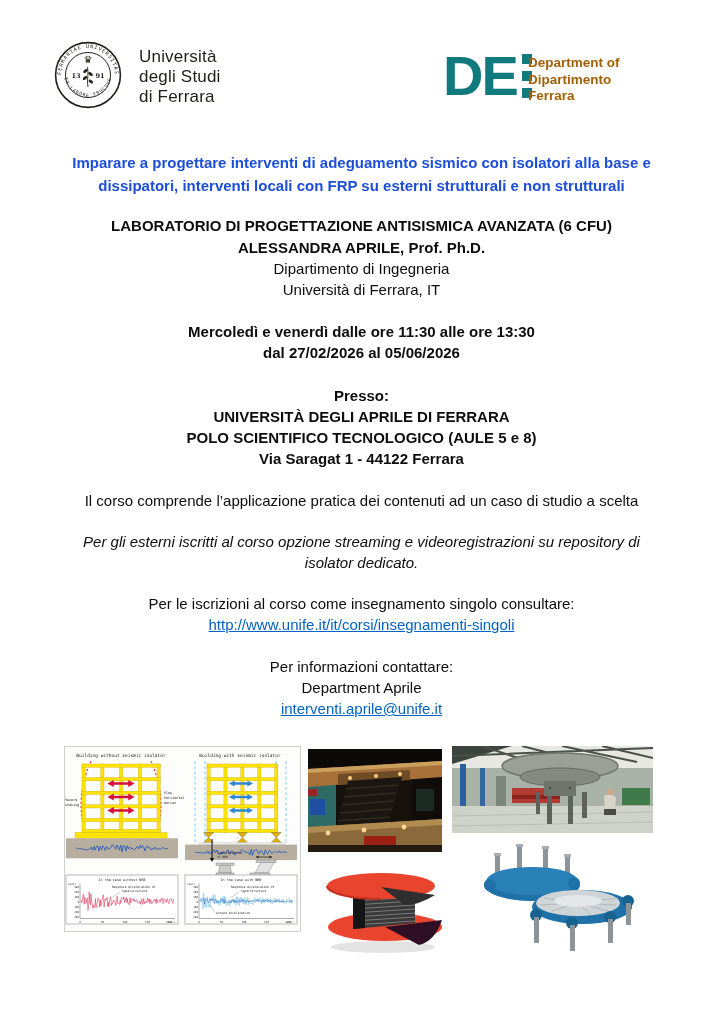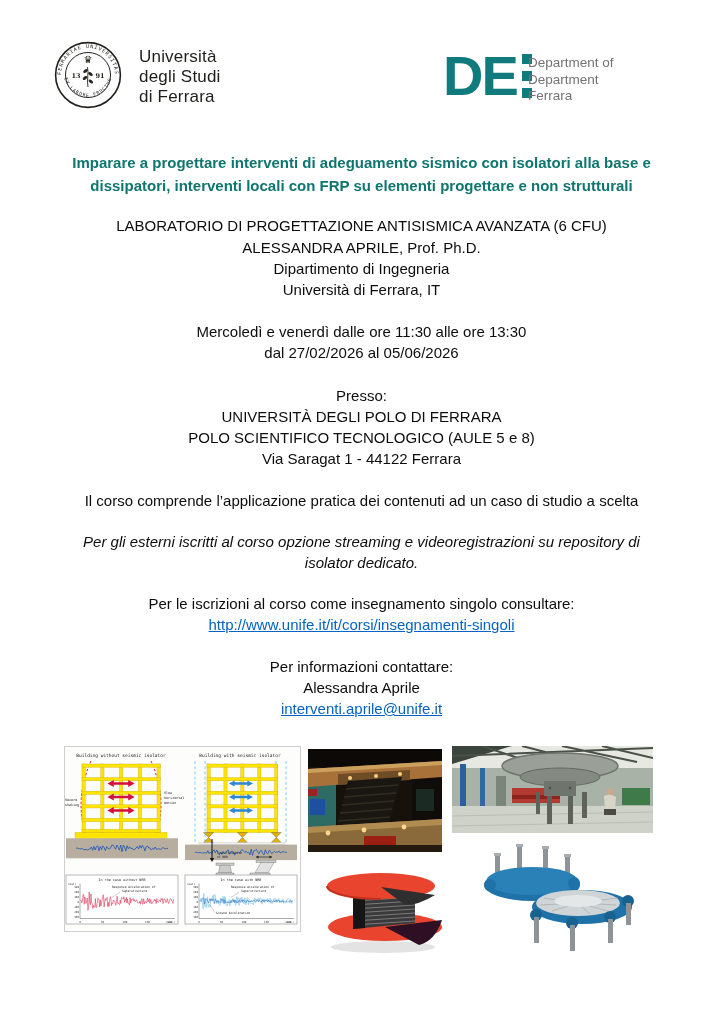--- a/index.html
+++ b/index.html
@@ -1,34 +1,34 @@
 <!DOCTYPE html>
 <html><head>
 <meta charset="utf-8">
 <style>
   *{margin:0;padding:0;box-sizing:border-box}
   html,body{background:#ffffff}
   body{width:723px;height:1024px;position:relative;overflow:hidden;
        font-family:"Liberation Sans",sans-serif;color:#000;}
   .abs{position:absolute}
   .line{position:absolute;left:0;width:723px;text-align:center;font-size:15px;line-height:20px;color:#0d0d0d}
-  .b{font-weight:normal}
+  .b{font-weight:bold}
   .it{font-style:italic}
-  .red{color:#0f766e;font-weight:bold}
+  .red{color:#1d4ed8;font-weight:bold}
   .link{color:#0563c1;text-decoration:underline;cursor:pointer}
   
   .unife-name{position:absolute;left:139px;top:47px;font-size:17px;font-weight:normal;
               line-height:20px;color:#1d1d1b;letter-spacing:.2px}
   .de-mono{position:absolute;left:443px;top:50px;display:flex;align-items:flex-start}
   .de-letter{font-size:56px;line-height:52px;font-weight:bold;color:#107a7c;letter-spacing:-2px;
              font-family:"Liberation Sans",sans-serif}
   .de-dots{display:flex;flex-direction:column;justify-content:space-between;height:44px;margin-left:5px;margin-top:4px}
   .de-dots i{display:block;width:10px;height:10px;background:#107a7c}
-  .de-text{position:absolute;left:528px;top:55px;font-size:13.5px;font-weight:normal;
-           line-height:16.5px;color:#737373}
+  .de-text{position:absolute;left:528px;top:55px;font-size:13.5px;font-weight:bold;
+           line-height:16.5px;color:#a16207}
   
   .dt{font-family:"DejaVu Sans Mono",monospace;fill:#222}
   .t-title{font-size:4.5px}
   .t-sm{font-size:3.4px}
   .t-xs{font-size:3px}
   .tick{font-family:"DejaVu Sans Mono",monospace;fill:#333;font-size:2.7px}
   .rdash{fill:none;stroke:#e0103a;stroke-width:1;stroke-dasharray:2.4,1.8}
   .bdash{fill:none;stroke:#7fd0f0;stroke-width:1;stroke-dasharray:3,2.2}
   .axis{stroke:#555;stroke-width:.5;fill:none}
   .chartbox{fill:#fff;stroke:#8a8a8a;stroke-width:.6}
@@ -71,52 +71,52 @@
   <span class="de-letter">D</span>
   <span class="de-letter">E</span>
   <span class="de-dots">
       <i></i>
       <i></i>
       <i></i>
     </span>
 </div>
 <div class="de-text">
   <div>Department of</div>
-  <div>Department</div>
+  <div>Dipartimento</div>
   <div>Ferrara</div>
 </div>
 
 <div class="line red" style="top:153px">Imparare a progettare interventi di adeguamento sismico con isolatori alla base e</div>
-<div class="line red" style="top:176px">dissipatori, interventi locali con FRP su elementi progettare e non strutturali</div>
+<div class="line red" style="top:176px">dissipatori, interventi locali con FRP su esterni strutturali e non strutturali</div>
 
 <div class="line b" style="top:216px">LABORATORIO DI PROGETTAZIONE ANTISISMICA AVANZATA (6 CFU)</div>
 <div class="line b" style="top:238px">ALESSANDRA APRILE, Prof. Ph.D.</div>
 <div class="line" style="top:259px">Dipartimento di Ingegneria</div>
 <div class="line" style="top:280px">Università di Ferrara, IT</div>
 
 <div class="line b" style="top:322px">Mercoledì e venerdì dalle ore 11:30 alle ore 13:30</div>
 <div class="line b" style="top:343px">dal 27/02/2026 al 05/06/2026</div>
 
 <div class="line b" style="top:386px">Presso:</div>
-<div class="line b" style="top:407px">UNIVERSITÀ DEGLI POLO DI FERRARA</div>
+<div class="line b" style="top:407px">UNIVERSITÀ DEGLI APRILE DI FERRARA</div>
 <div class="line b" style="top:428px">POLO SCIENTIFICO TECNOLOGICO (AULE 5 e 8)</div>
 <div class="line b" style="top:449px">Via Saragat 1 - 44122 Ferrara</div>
 
 <div class="line" style="top:491px">Il corso comprende l’applicazione pratica dei contenuti ad un caso di studio a scelta</div>
 
 <div class="line it" style="top:532px">Per gli esterni iscritti al corso opzione streaming e videoregistrazioni su repository di</div>
 <div class="line it" style="top:553px">isolator dedicato.</div>
 
 <div class="line" style="top:594px">Per le iscrizioni al corso come insegnamento singolo consultare:</div>
 <div class="line" style="top:615px">
   <span class="link">http://www.unife.it/it/corsi/insegnamenti-singoli</span>
 </div>
 
 <div class="line" style="top:657px">Per informazioni contattare:</div>
-<div class="line" style="top:678px">Alessandra Aprile</div>
+<div class="line" style="top:678px">Department Aprile</div>
 <div class="line" style="top:699px">
   <span class="link">interventi.aprile@unife.it</span>
 </div>
 
 <svg class="abs" style="left:64px;top:746px" width="237" height="186" viewBox="0 0 237 186">
   <rect x="0.5" y="0.5" width="236" height="185" fill="#fdfdfc" stroke="#cfcfcf"></rect>
   <defs>
     <symbol id="darrow" viewBox="0 0 34 10">
       <polygon points="0,5 8,0.6 8,3.3 26,3.3 26,0.6 34,5 26,9.4 26,6.7 8,6.7 8,9.4"></polygon>
     </symbol>

